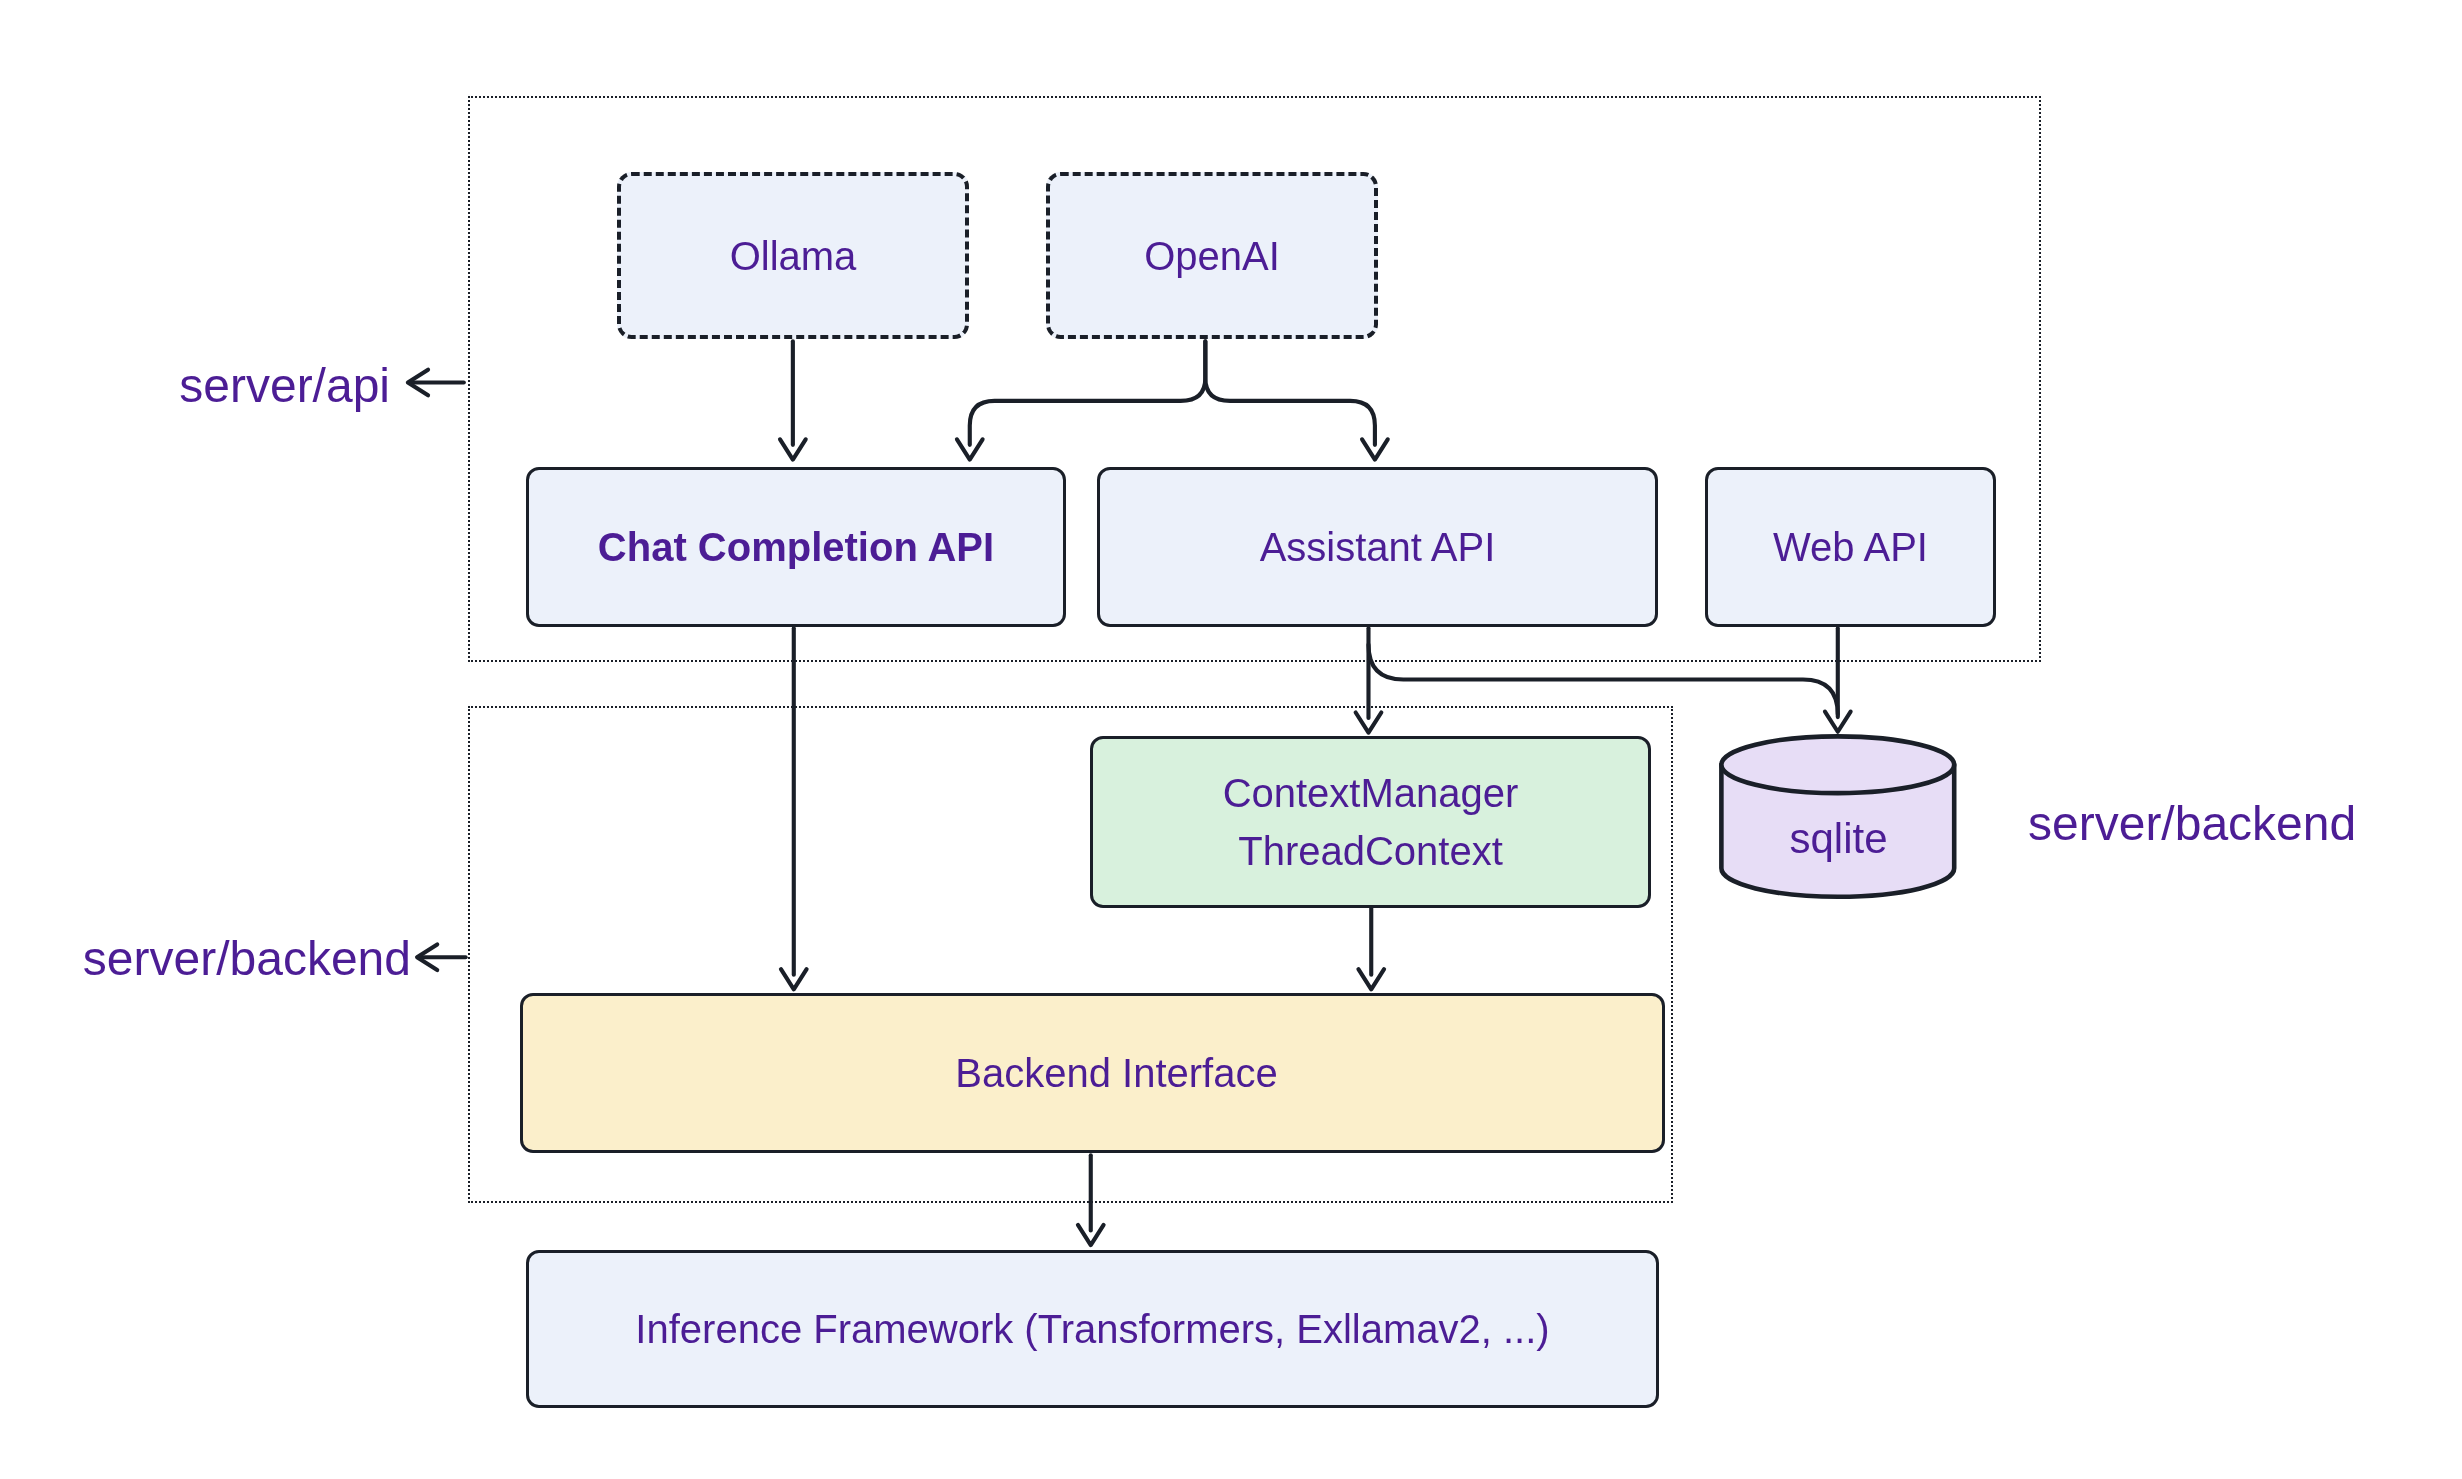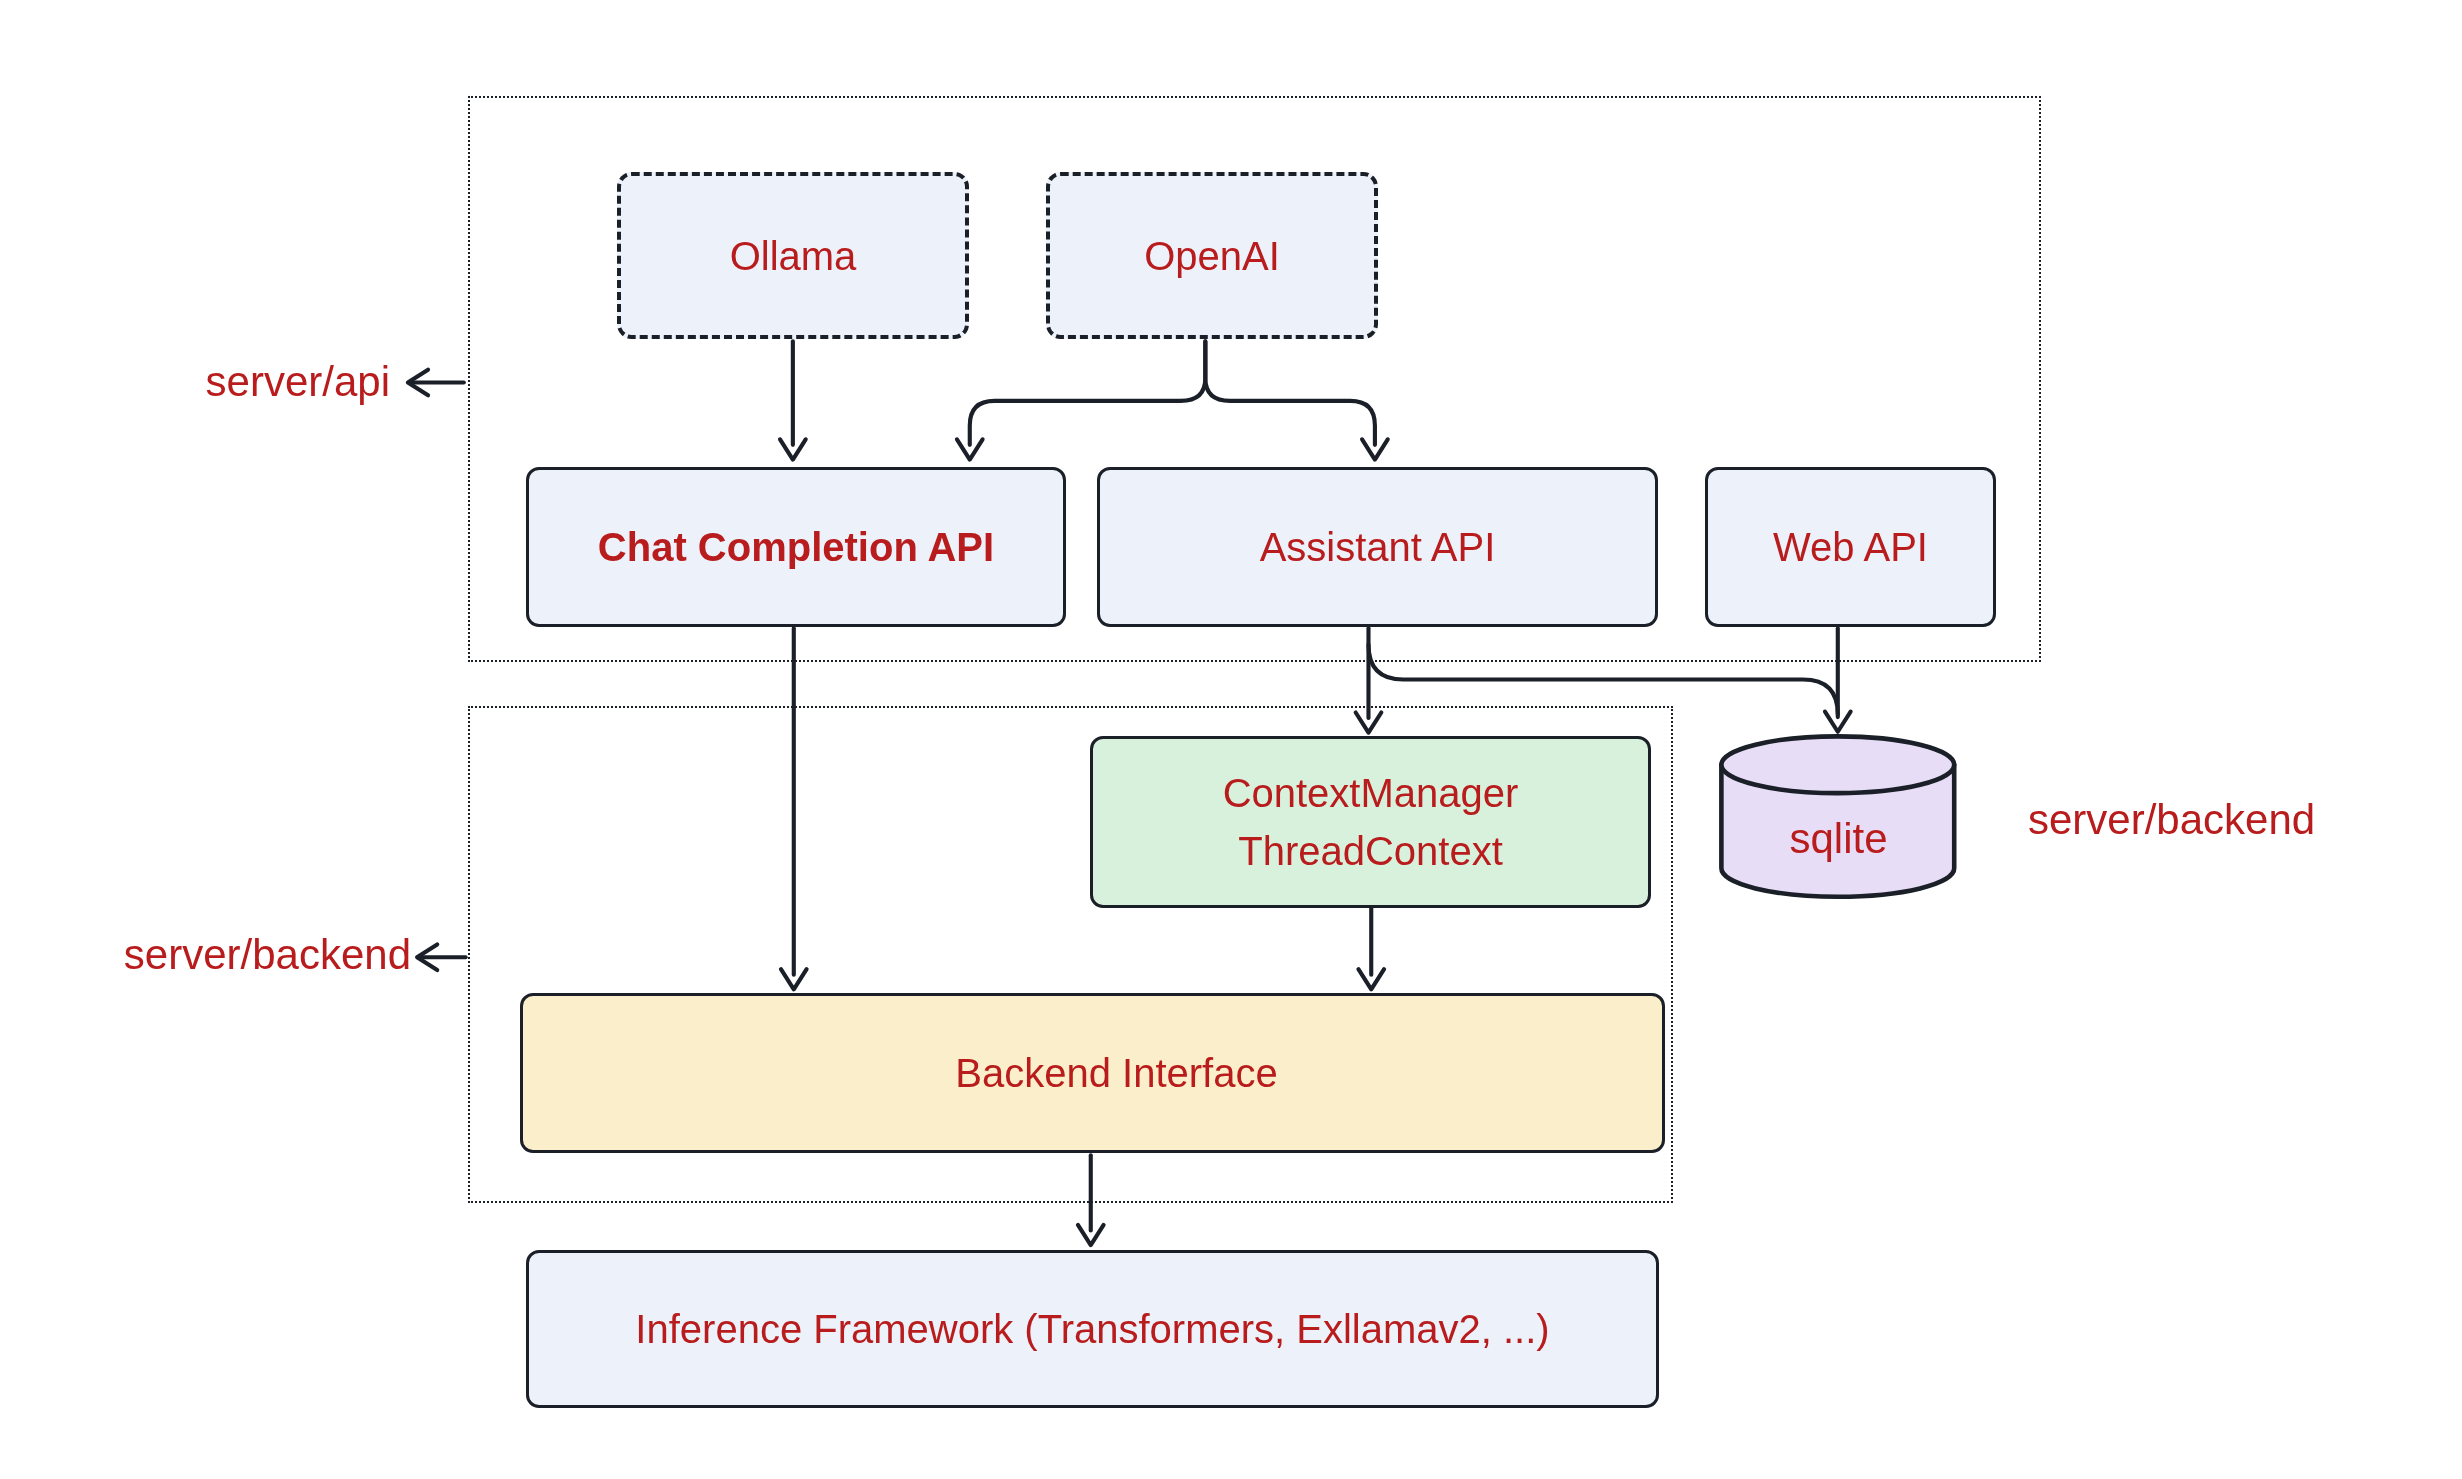--- a/index.html
+++ b/index.html
@@ -47,41 +47,41 @@
   .node.assistant { left: 1097px; top: 467px;  width: 561px;  height: 160px; }
   .node.web       { left: 1705px; top: 467px;  width: 291px;  height: 160px; }
   .node.context   { left: 1090px; top: 736px;  width: 561px;  height: 172px; }
   .node.backendif { left: 520px;  top: 993px; width: 1145px; height: 160px; padding-left: 48px; }
   .node.inference { left: 526px;  top: 1250px; width: 1133px; height: 158px; }
 
   .side-label {
     position: absolute;
     display: flex;
     align-items: center;
-    font-size: 42px;
+    font-size: 48px;
     z-index: 4;
     white-space: nowrap;
   }
   .side-label.api     { left: 115px;  top: 358px;  width: 275px; justify-content: flex-end; }
   .side-label.backend { left: 26px;   top: 931px; width: 385px; justify-content: flex-end; }
   .side-label.models  { left: 2028px; top: 796px;  width: 385px; justify-content: flex-start; }
 
   .cyl-label {
     position: absolute;
     left: 1722px; top: 802px;
     width: 233px; height: 73px;
     display: flex; align-items: center; justify-content: center;
     font-size: 42px;
     z-index: 4;
   }
 </style>
 </head>
 <body>
 
-<div class="canvas" style="color: #b91c1c;">
+<div class="canvas" style="color: #4c1d95;">
 
   <div class="container api" style="border-color: rgb(26, 31, 40);"></div>
   <div class="container backend" style="border-color: rgb(26, 31, 40);"></div>
 
   <svg class="edges" width="2462" height="1480" viewBox="0 0 2686 1614" fill="none" stroke-width="4.5" stroke-linecap="round" stroke-linejoin="round" style="stroke: rgb(26, 31, 40);">
 
     <g stroke-width="5">
       <path d="M1878,834 V947 A127,31 0 0 0 2132,947 V834" style="fill: rgb(231, 221, 246);"></path>
       <ellipse cx="2005" cy="834" rx="127" ry="31" style="fill: rgb(231, 221, 246);"></ellipse>
     </g>

